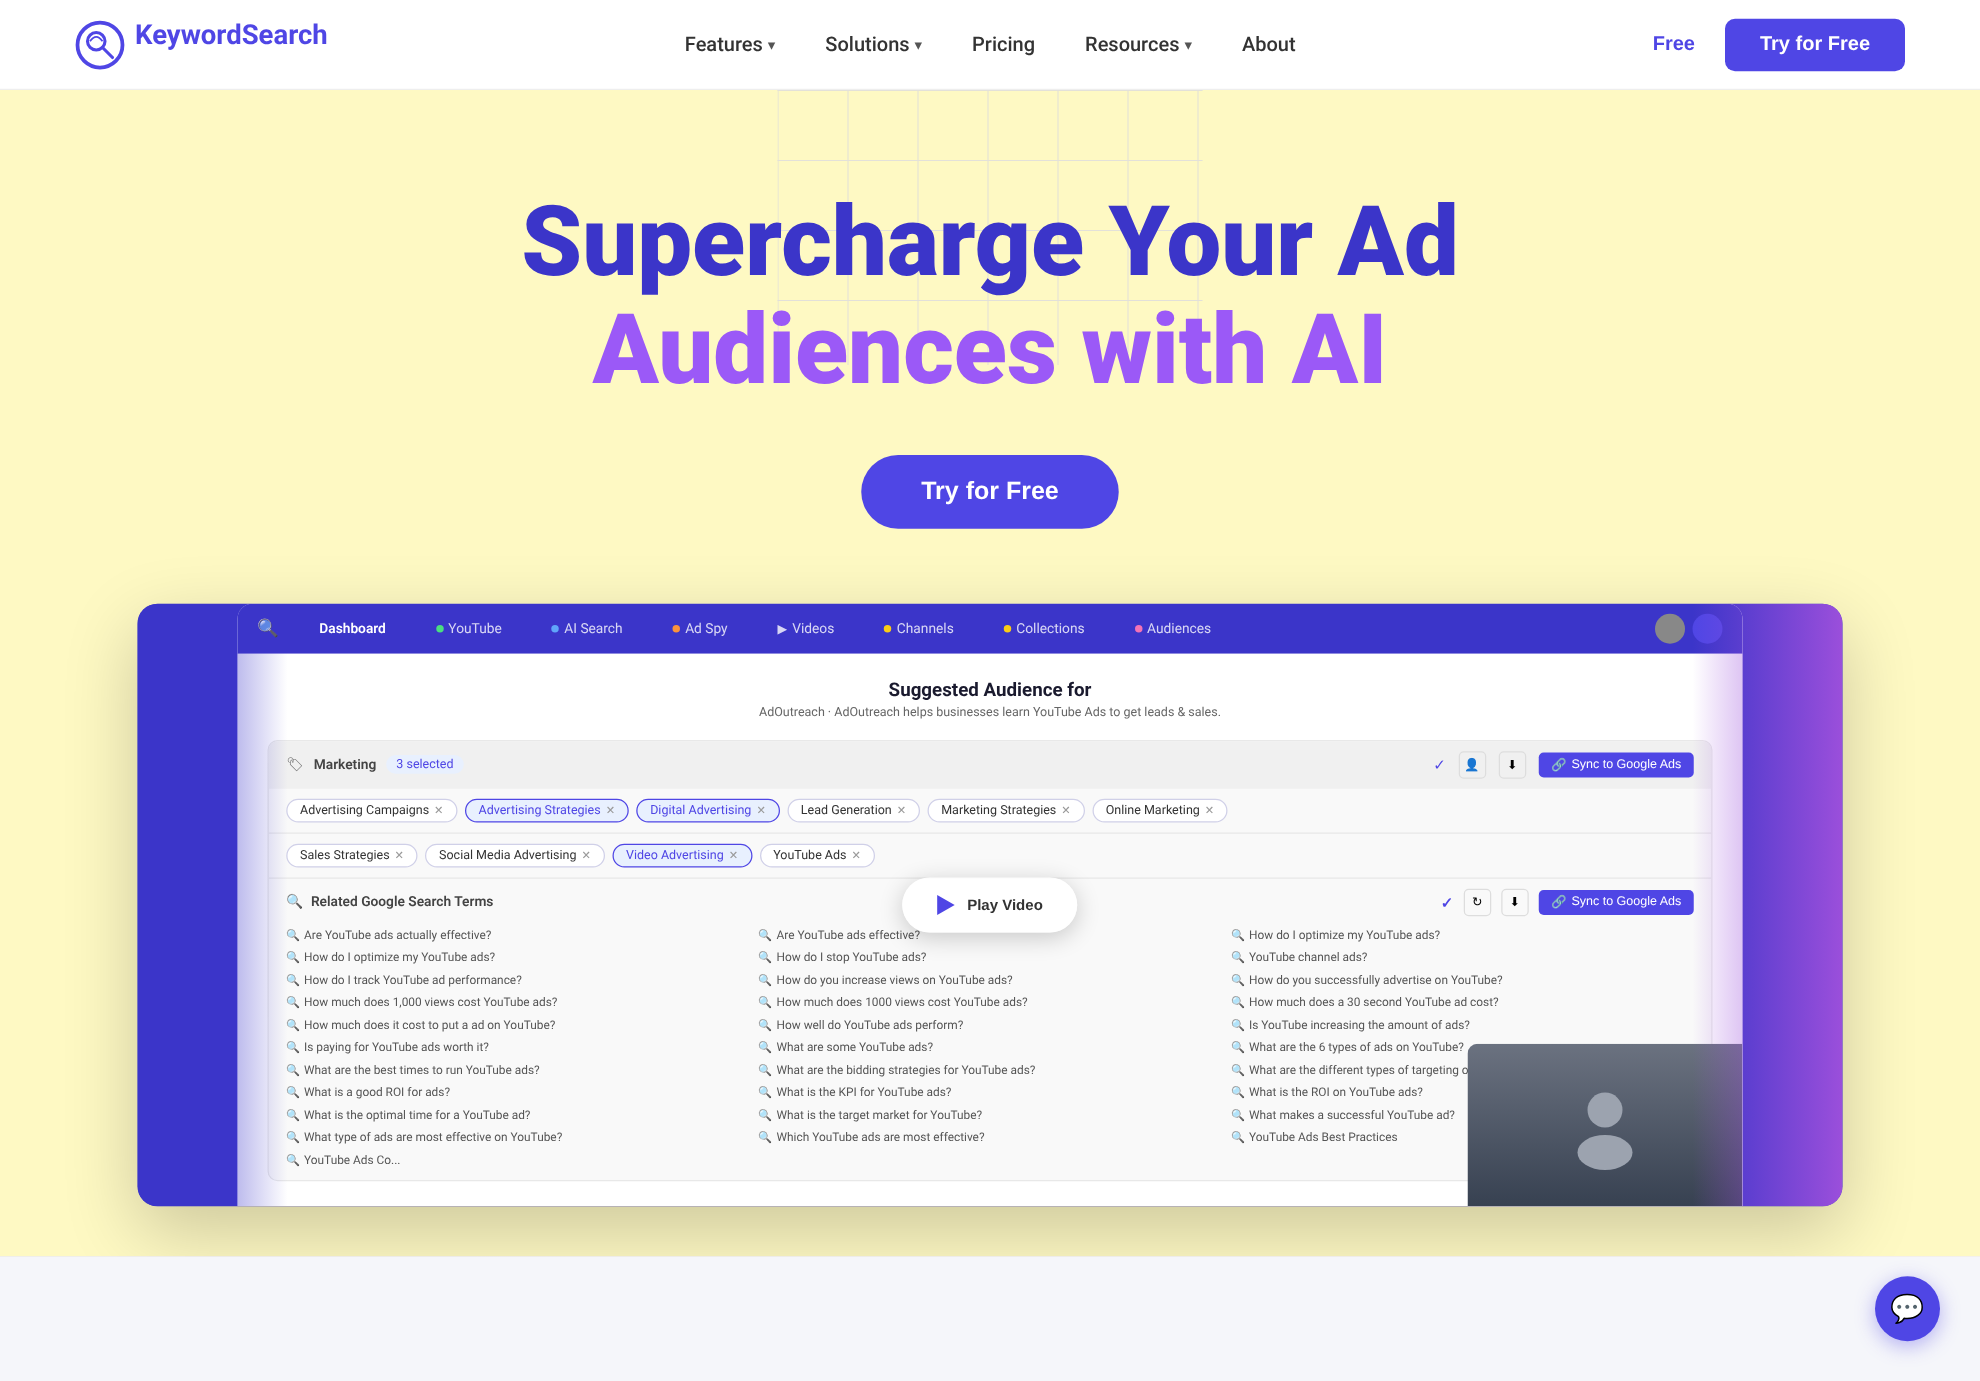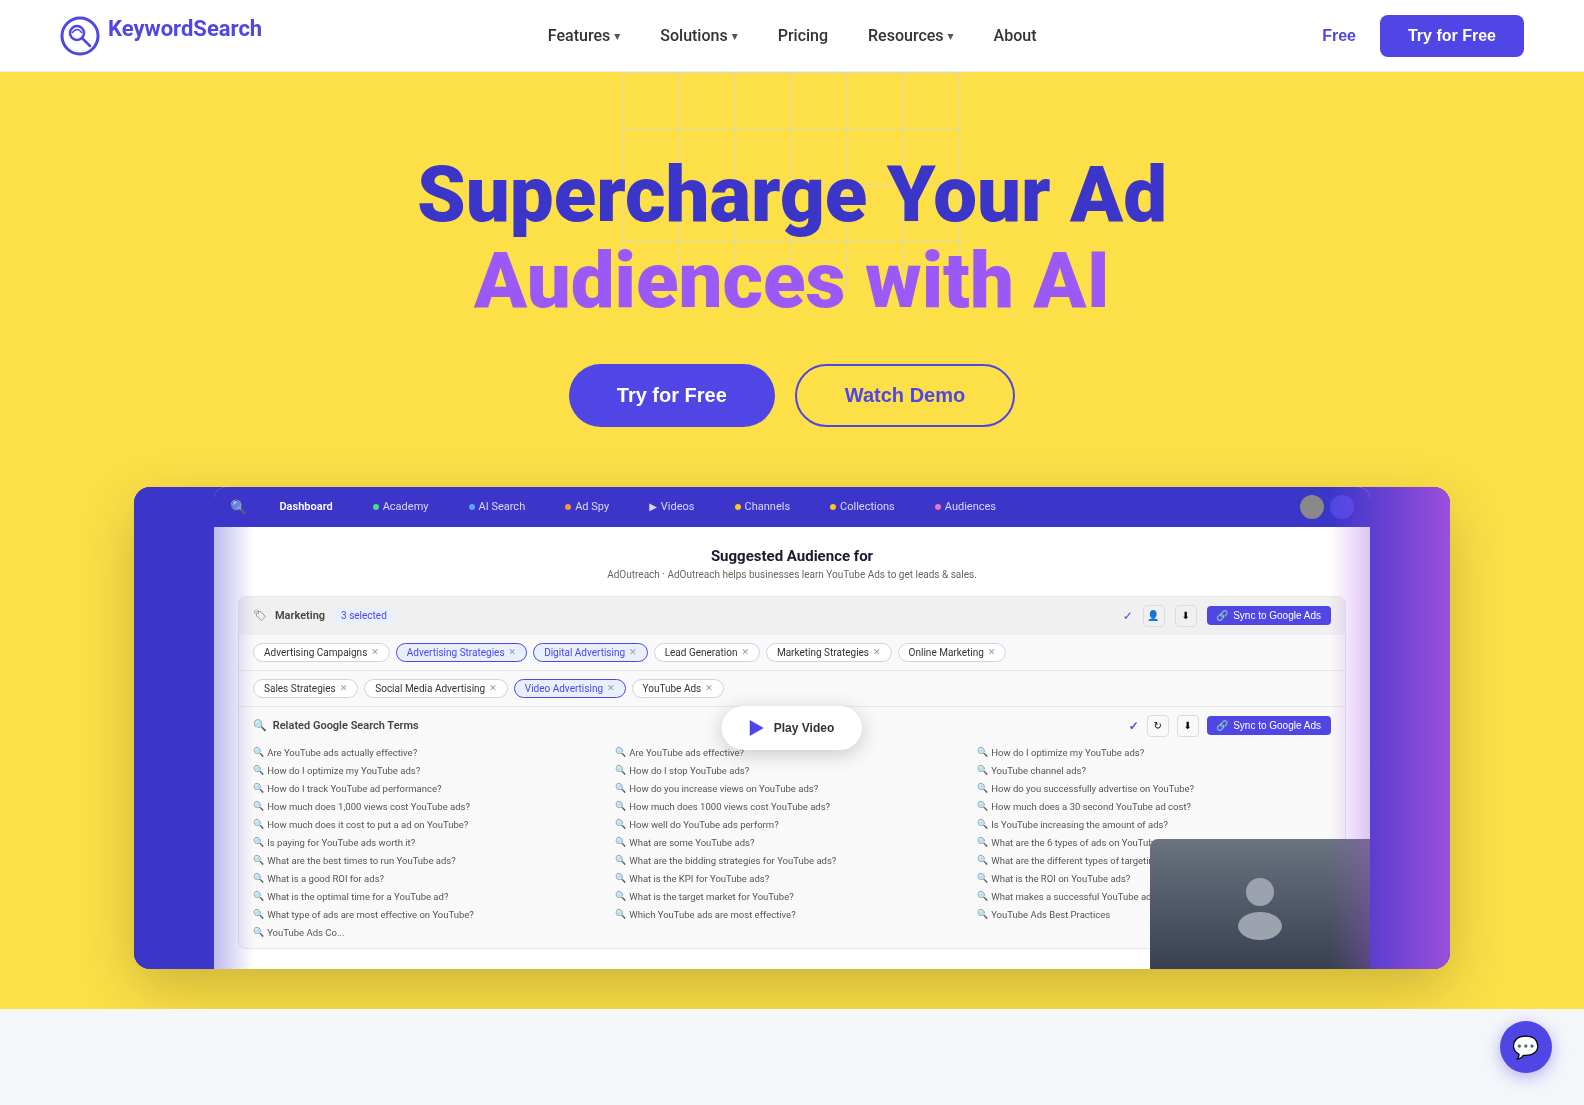--- a/index.html
+++ b/index.html
@@ -80,22 +80,22 @@
       padding: 12px 28px;
       font-size: 16px;
       font-weight: 700;
       cursor: pointer;
     }
 
     
     .hero {
       position: relative;
       text-align: center;
-      padding: 80px 44px 40px;
-      background: #fde047;
+      padding: 80px 20px 40px;
+      background: #fef9c3;
       overflow: hidden;
     }
 
     
     .hero::before {
       content: '';
       position: absolute;
       top: 0; left: 50%; transform: translateX(-50%);
       width: 340px;
       height: 220px;
@@ -518,34 +518,33 @@
 </nav>
 
 <section class="hero">
   <h1 class="hero-title">
     <span class="hero-title-blue">Supercharge Your Ad</span><br>
     <span class="hero-title-purple">Audiences with AI</span>
   </h1>
 
   <div class="hero-buttons">
     <button class="try-free-btn-hero">Try for Free</button>
-    <button class="watch-demo-btn">Watch Demo</button>
   </div>
 
   <div class="app-showcase">
     <div class="app-inner">
 
       <div class="app-topbar">
         <span class="app-topbar-icon">🔍</span>
         <div class="app-nav-item active">
           <span>Dashboard</span>
         </div>
         <div class="app-nav-item">
           <span class="app-nav-dot dot-green"></span>
-          <span>Academy</span>
+          <span>YouTube</span>
         </div>
         <div class="app-nav-item">
           <span class="app-nav-dot dot-blue"></span>
           <span>AI Search</span>
         </div>
         <div class="app-nav-item">
           <span class="app-nav-dot dot-orange"></span>
           <span>Ad Spy</span>
         </div>
         <div class="app-nav-item">

